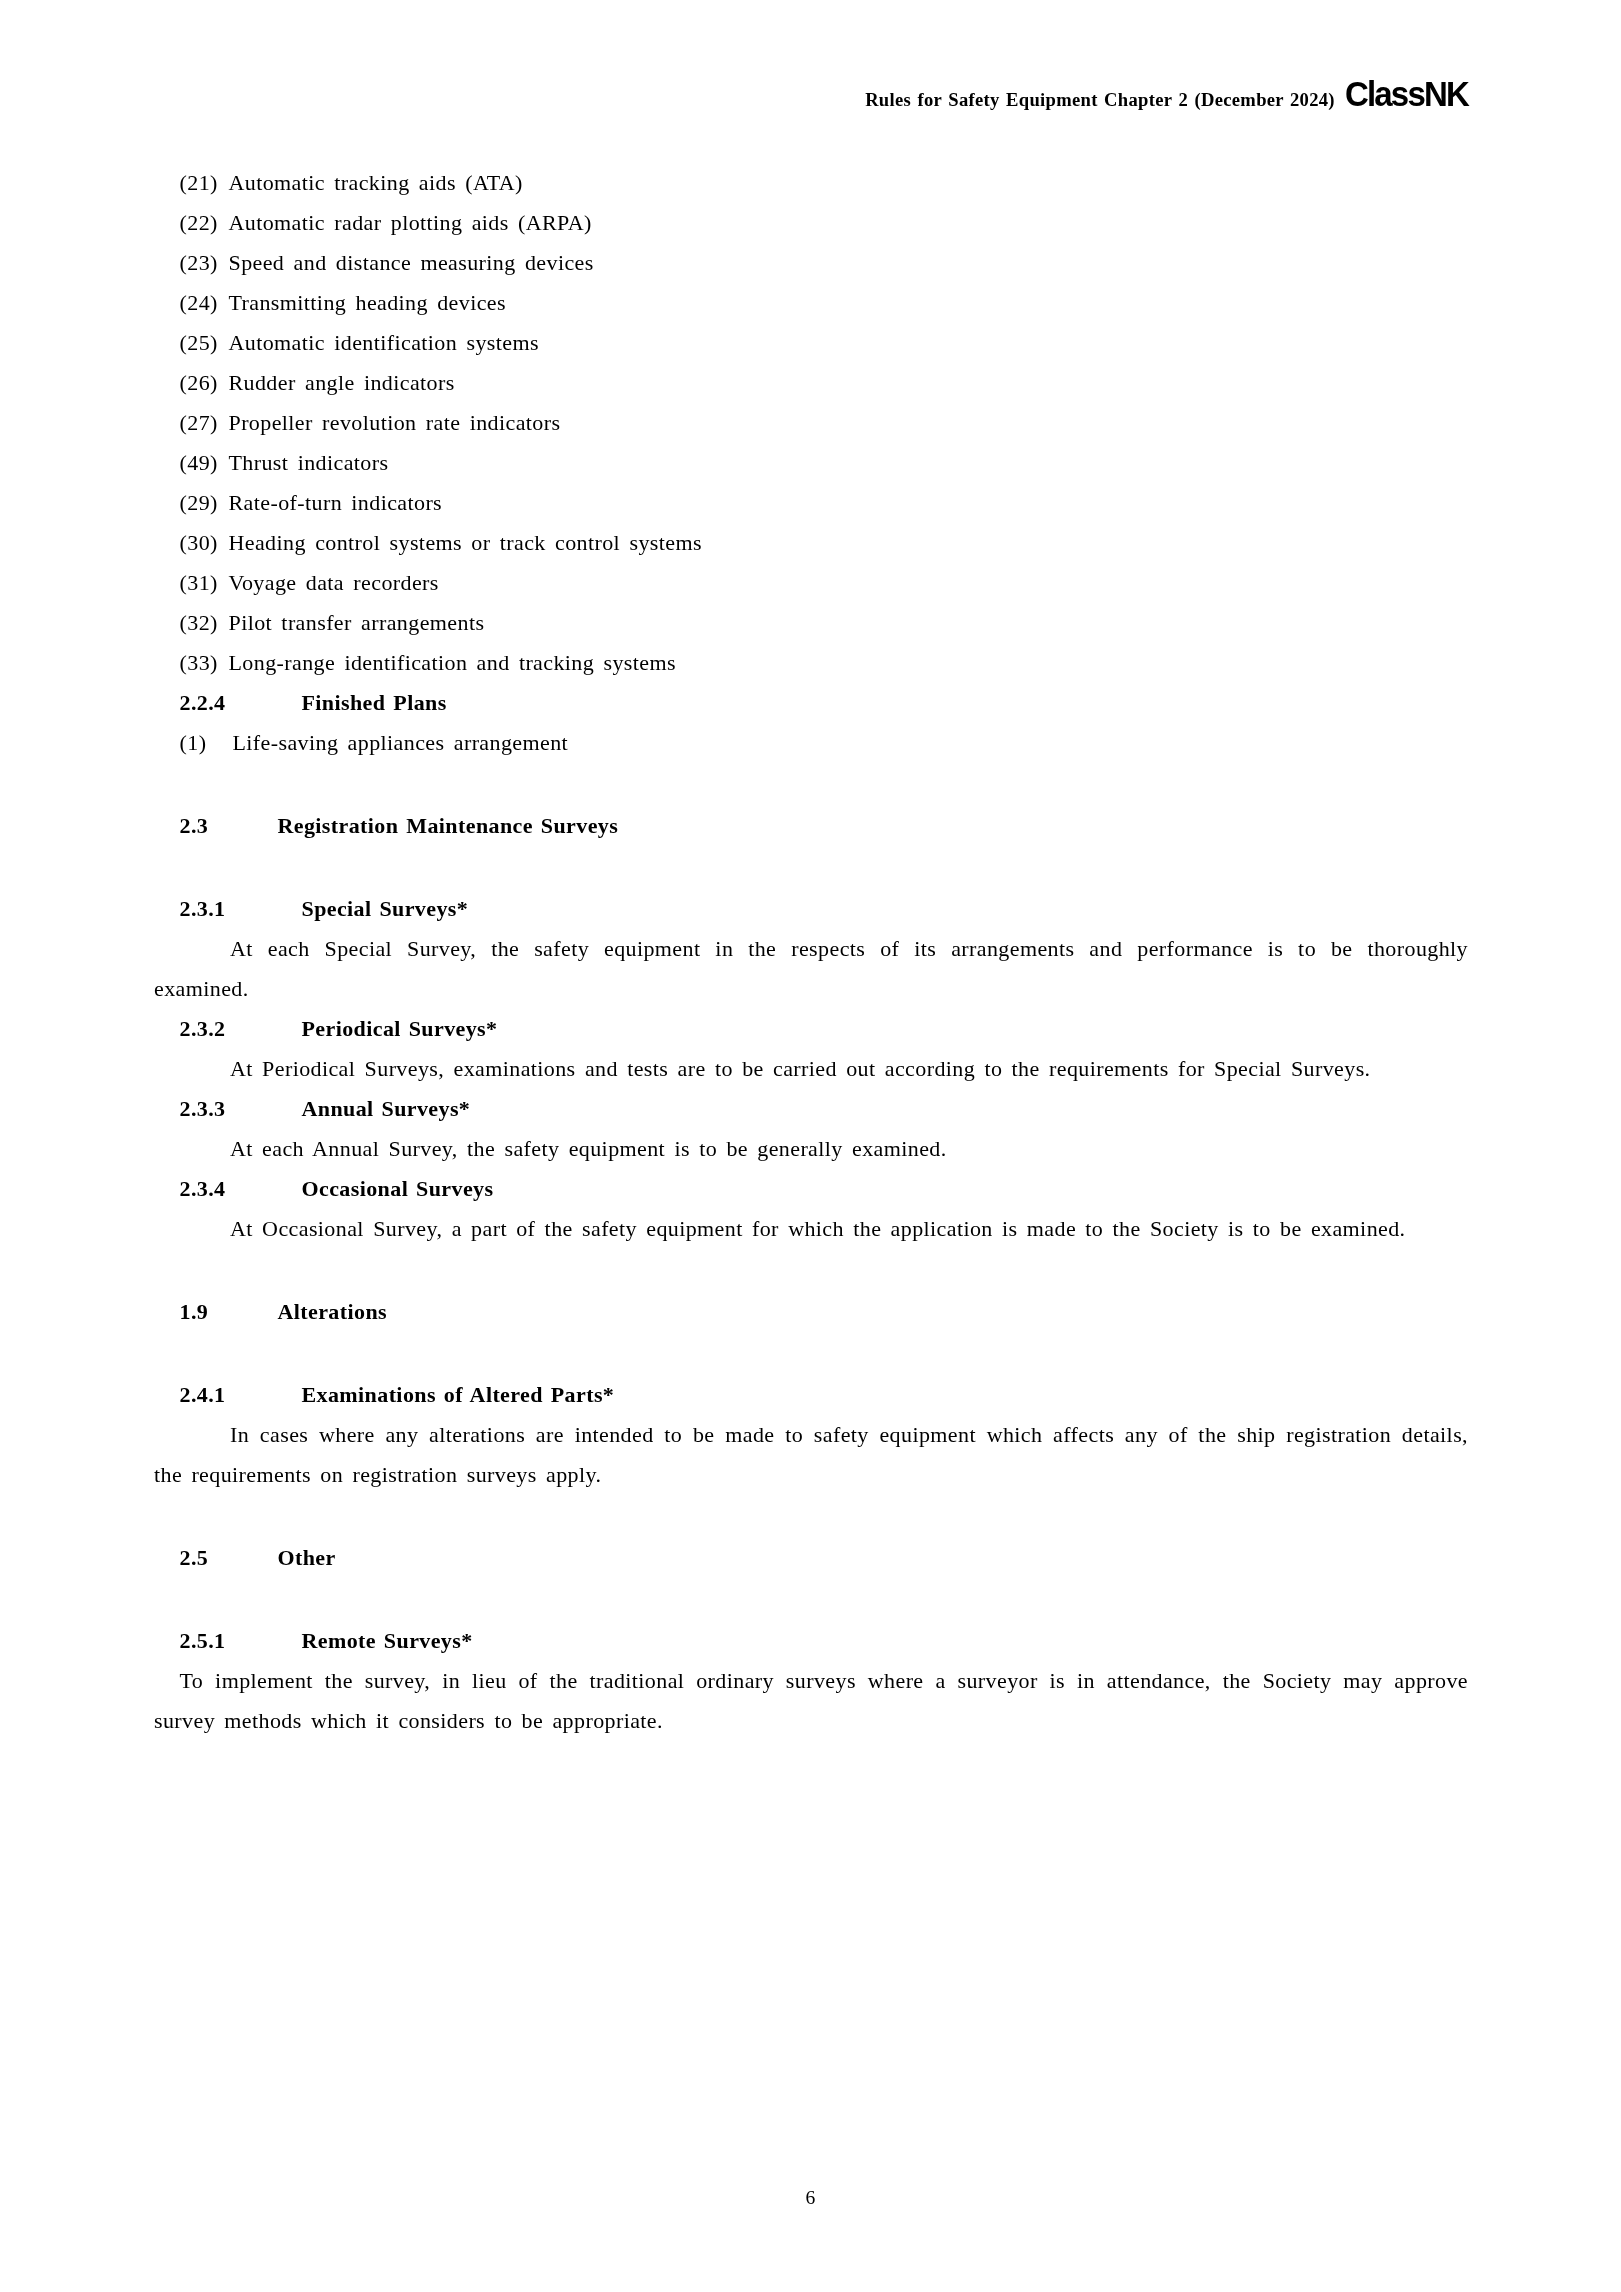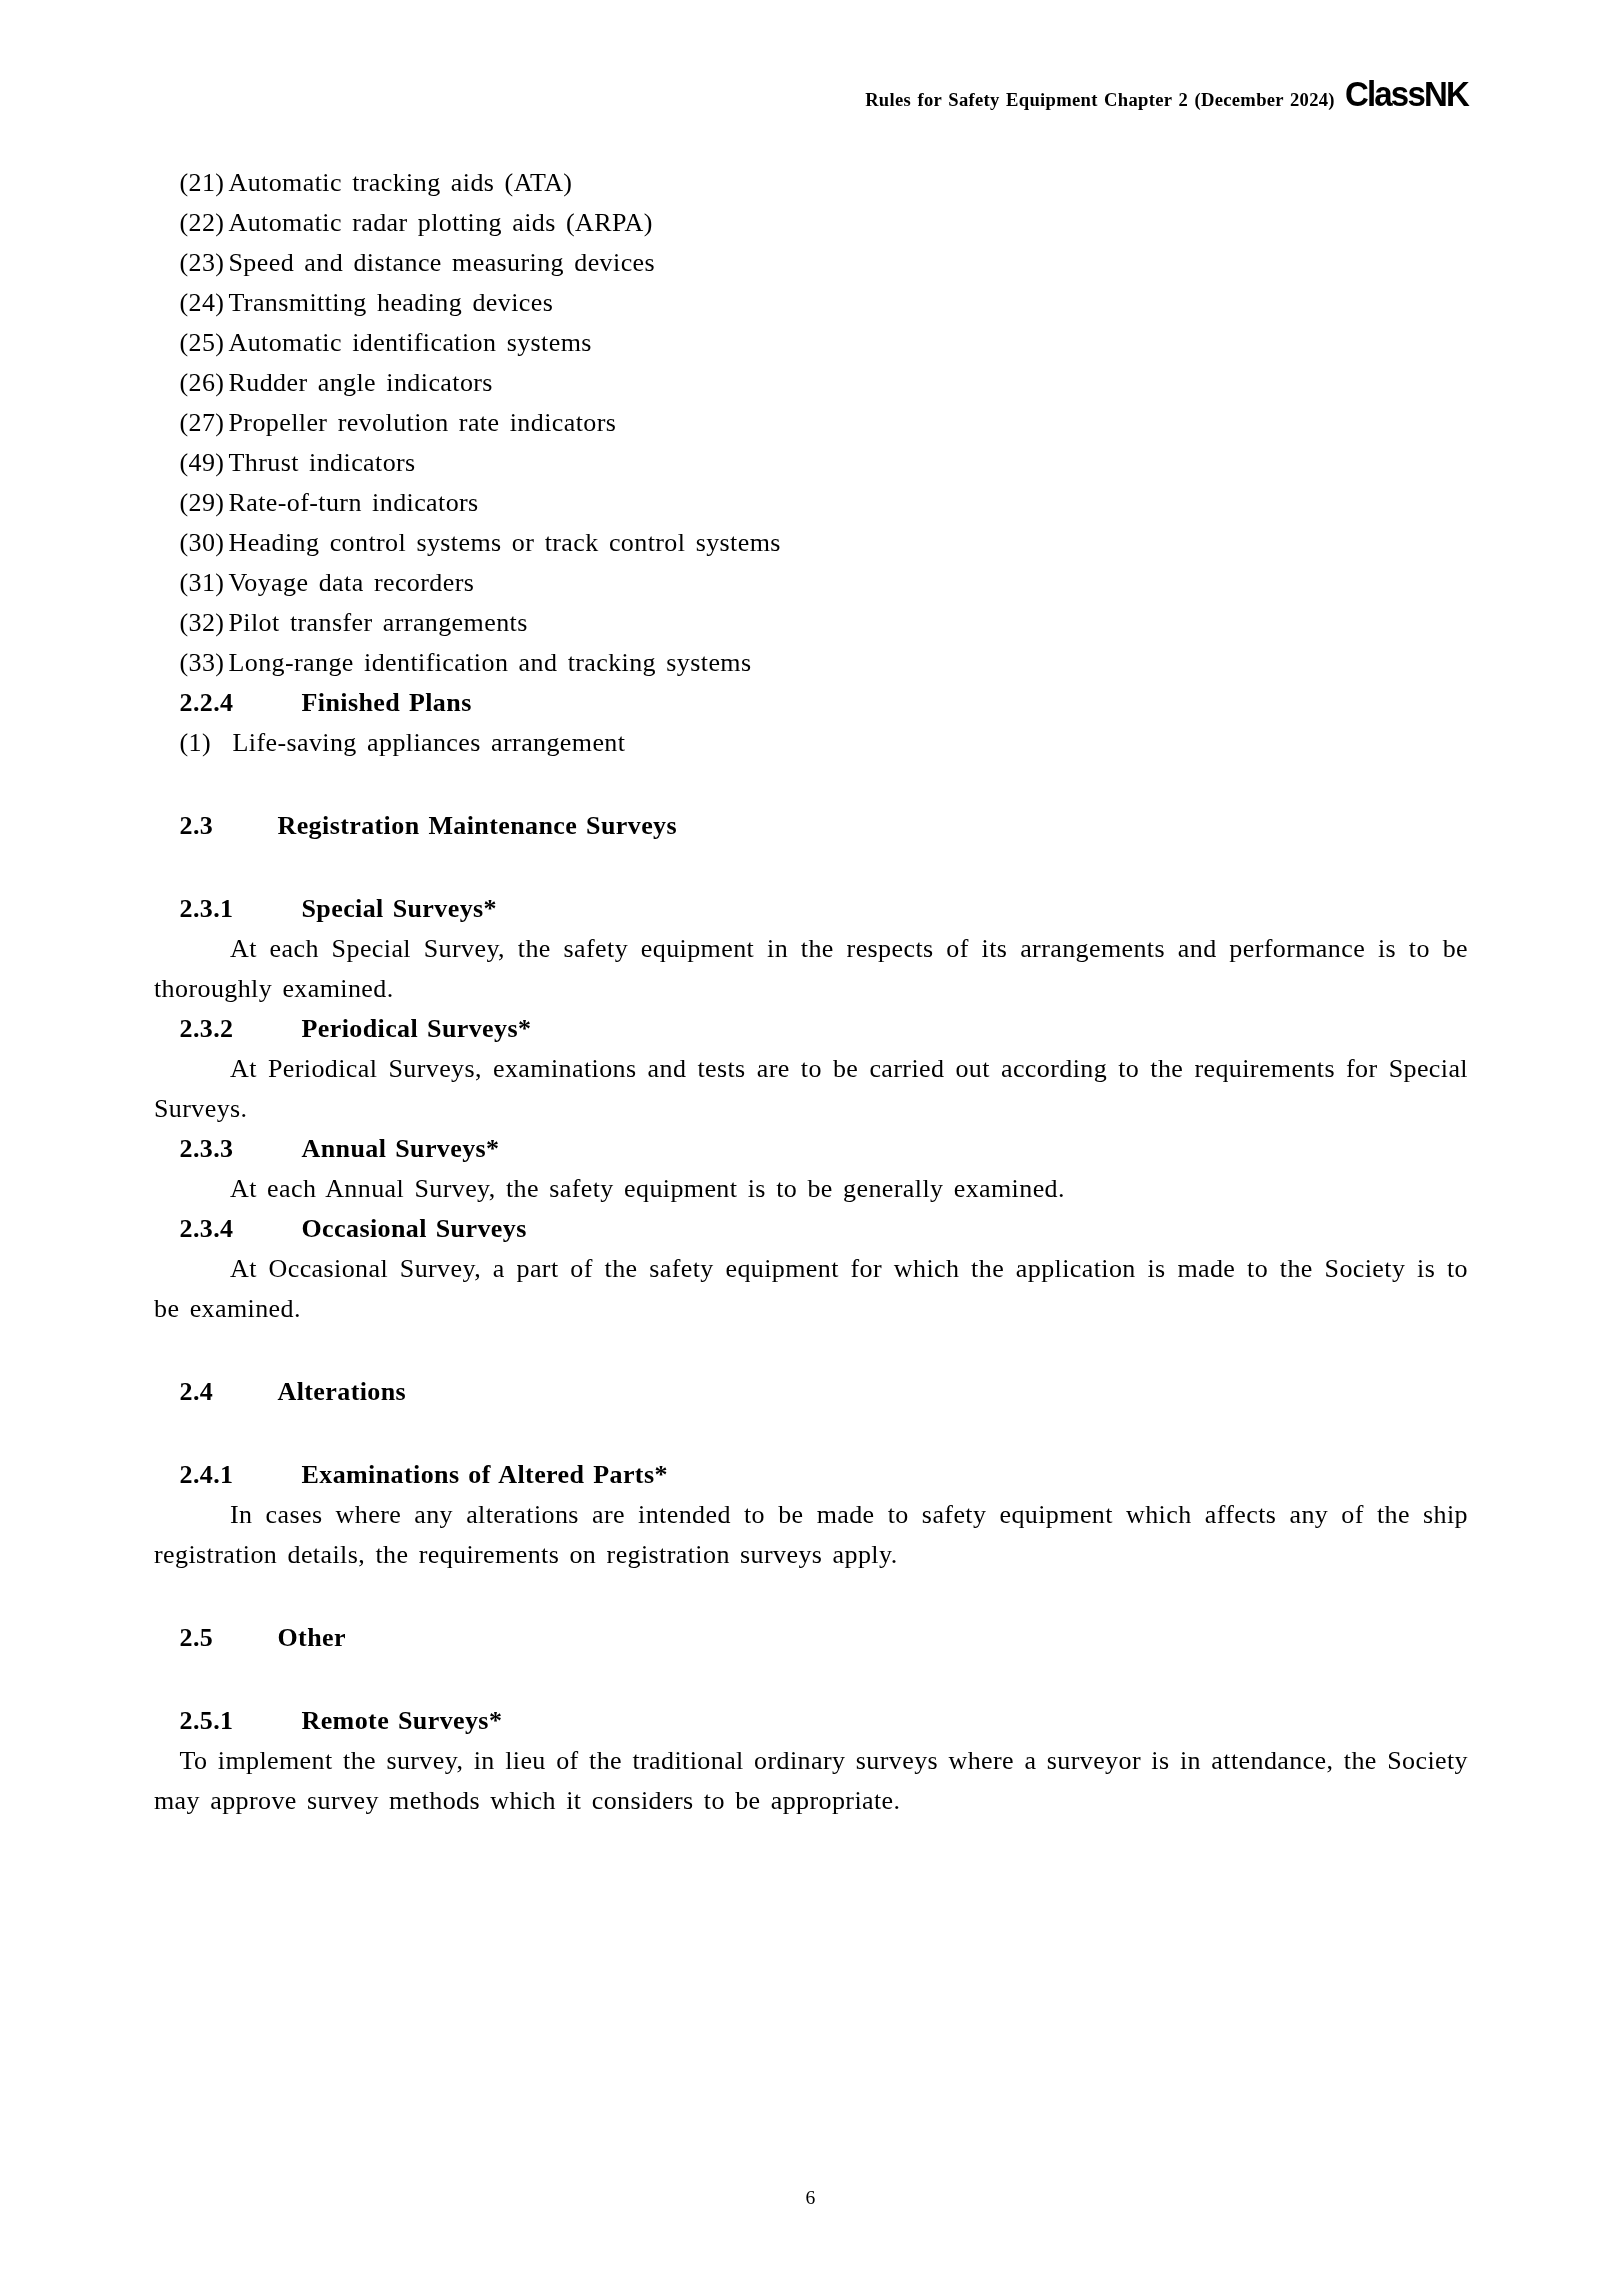--- a/index.html
+++ b/index.html
@@ -42,21 +42,21 @@
     white-space: nowrap;
     transform: scaleY(1.05);
     transform-origin: bottom;
   }
   
   .content {
     position: absolute;
     top: 163px;
     left: 154px;
     width: 1314px;
-    font-size: 26px;
+    font-size: 22px;
     line-height: 40px;
     letter-spacing: 0.4px;
     word-spacing: 3.4px;
   }
   .item { margin-left: 25.5px; }
   .item .num { display: inline-block; width: 49px; }
   .subitem { margin-left: 25.5px; }
   .subitem .num { display: inline-block; width: 53px; }
   .para {
     text-align: justify;
@@ -111,21 +111,21 @@
       <div class="subitem"><span class="num">(1)</span><span>Life-saving appliances arrangement</span></div>
       <div class="heading h2"><span class="num">2.3</span><span class="title">Registration Maintenance Surveys</span></div>
       <div class="heading h3"><span class="num">2.3.1</span><span class="title">Special Surveys*</span></div>
       <div class="para">At each Special Survey, the safety equipment in the respects of its arrangements and performance is to be thoroughly examined.</div>
       <div class="heading h3"><span class="num">2.3.2</span><span class="title">Periodical Surveys*</span></div>
       <div class="para">At Periodical Surveys, examinations and tests are to be carried out according to the requirements for Special Surveys.</div>
       <div class="heading h3"><span class="num">2.3.3</span><span class="title">Annual Surveys*</span></div>
       <div class="para">At each Annual Survey, the safety equipment is to be generally examined.</div>
       <div class="heading h3"><span class="num">2.3.4</span><span class="title">Occasional Surveys</span></div>
       <div class="para">At Occasional Survey, a part of the safety equipment for which the application is made to the Society is to be examined.</div>
-      <div class="heading h2"><span class="num">2.4</span><span class="title">Alterations</span></div>
+      <div class="heading h2"><span class="num">1.9</span><span class="title">Alterations</span></div>
       <div class="heading h3"><span class="num">2.4.1</span><span class="title">Examinations of Altered Parts*</span></div>
       <div class="para">In cases where any alterations are intended to be made to safety equipment which affects any of the ship registration details, the requirements on registration surveys apply.</div>
       <div class="heading h2"><span class="num">2.5</span><span class="title">Other</span></div>
       <div class="heading h3"><span class="num">2.5.1</span><span class="title">Remote Surveys*</span></div>
       <div class="para small-indent">To implement the survey, in lieu of the traditional ordinary surveys where a surveyor is in attendance, the Society may approve survey methods which it considers to be appropriate.</div>
     </div>
 
   <div class="footer">
     <span>6</span>
   </div>

